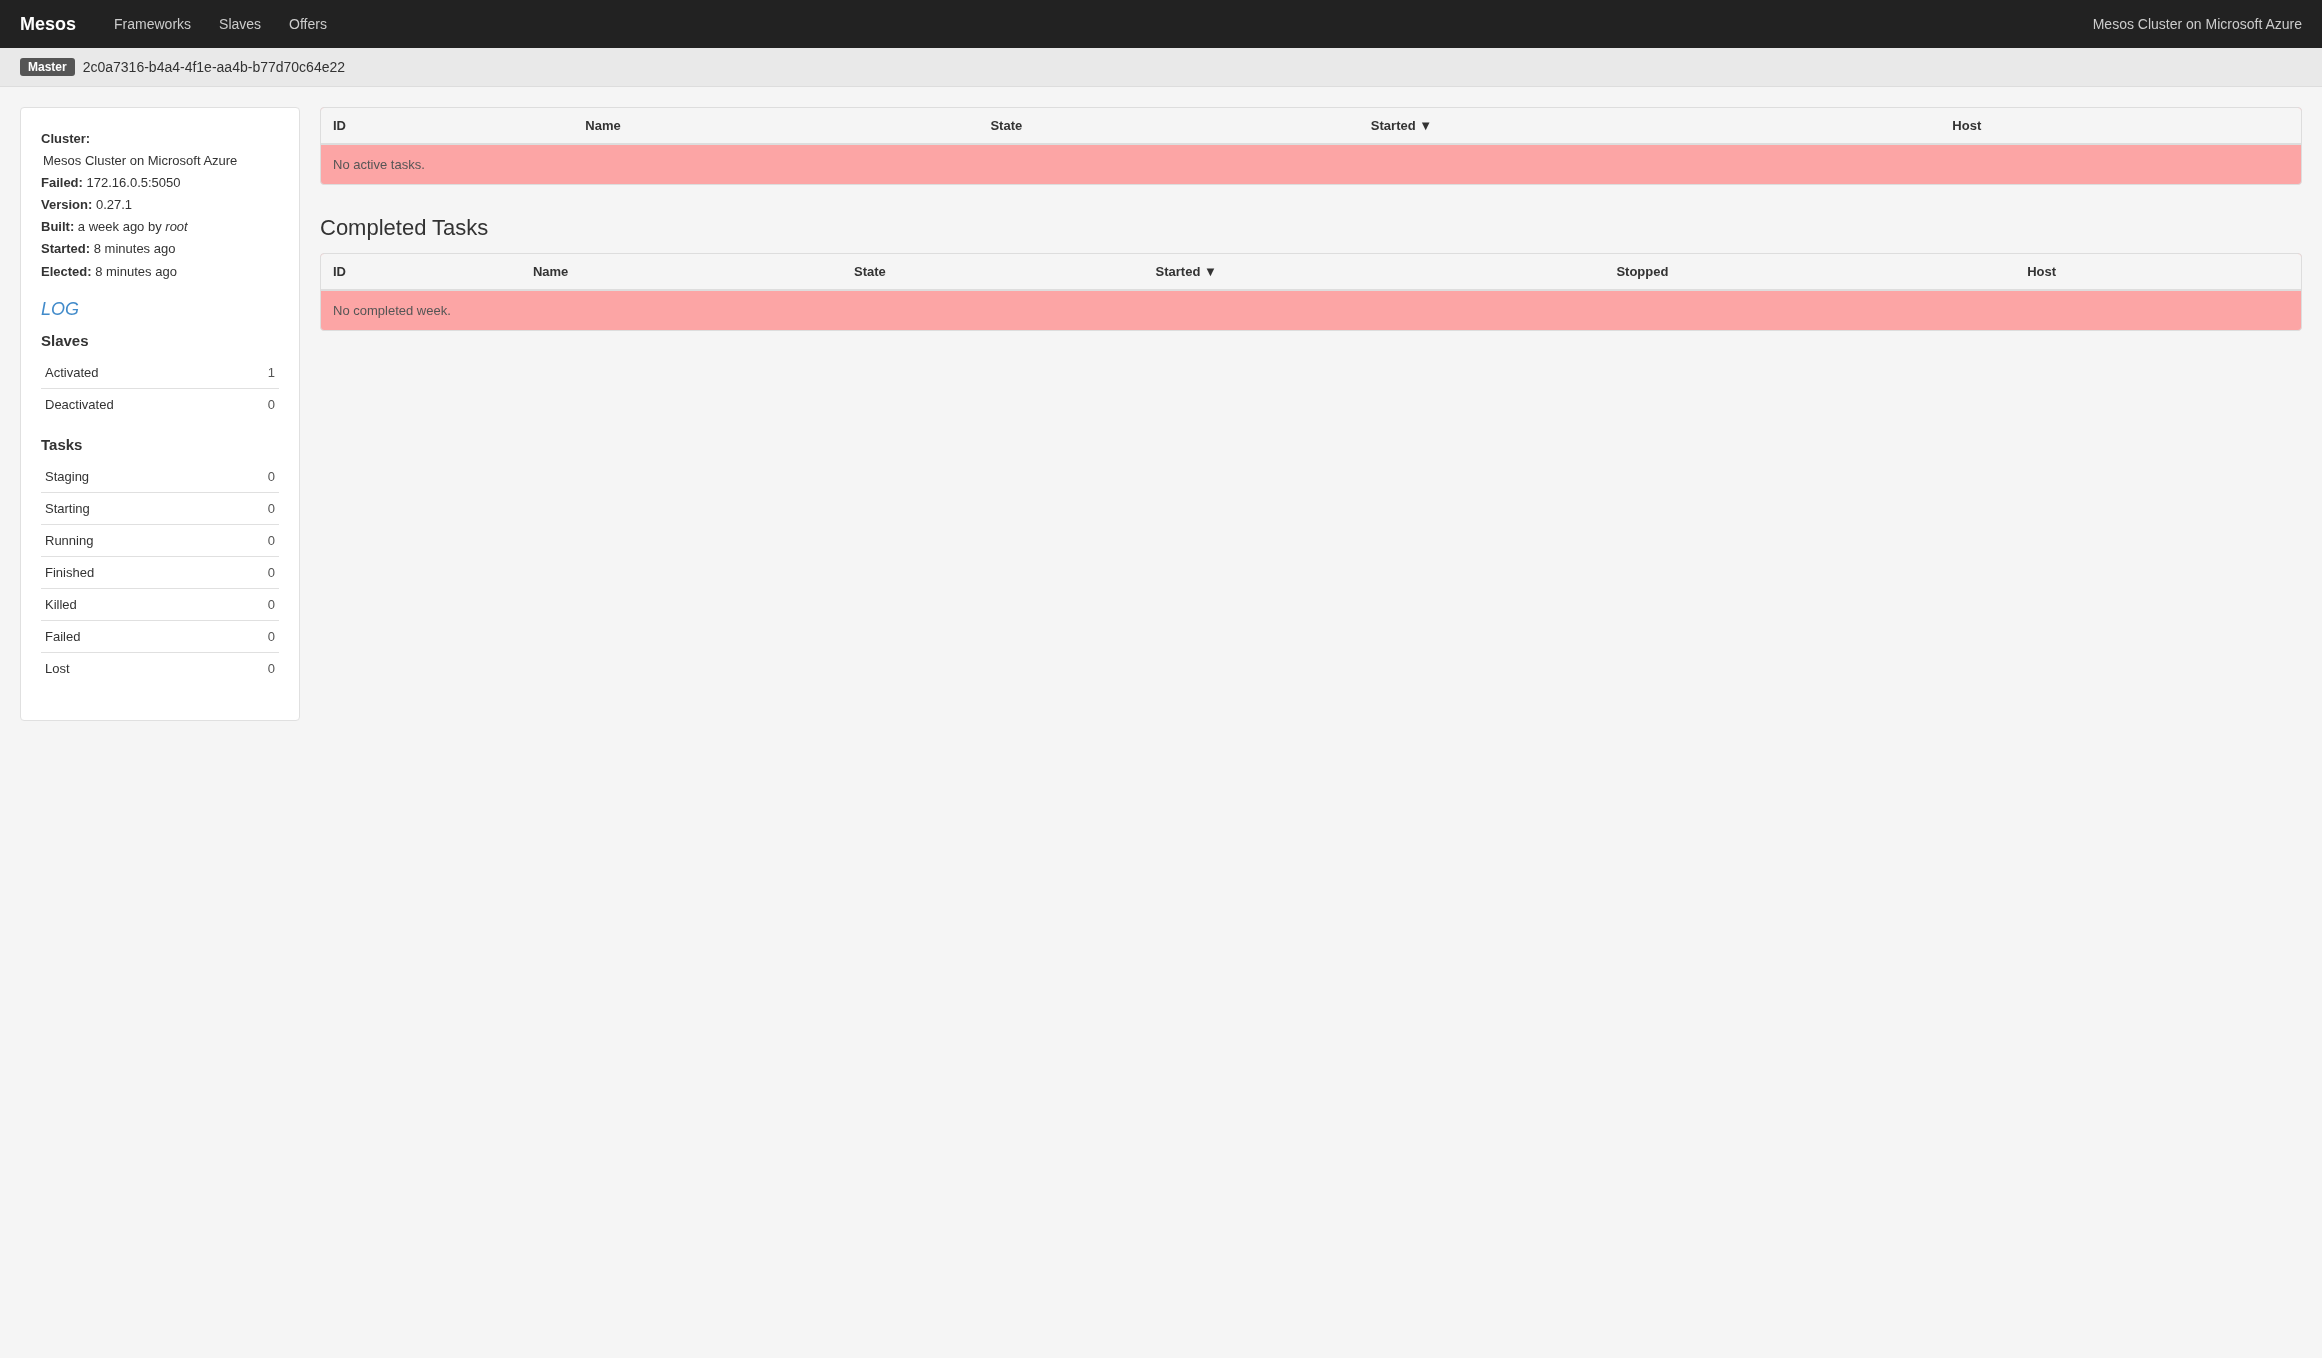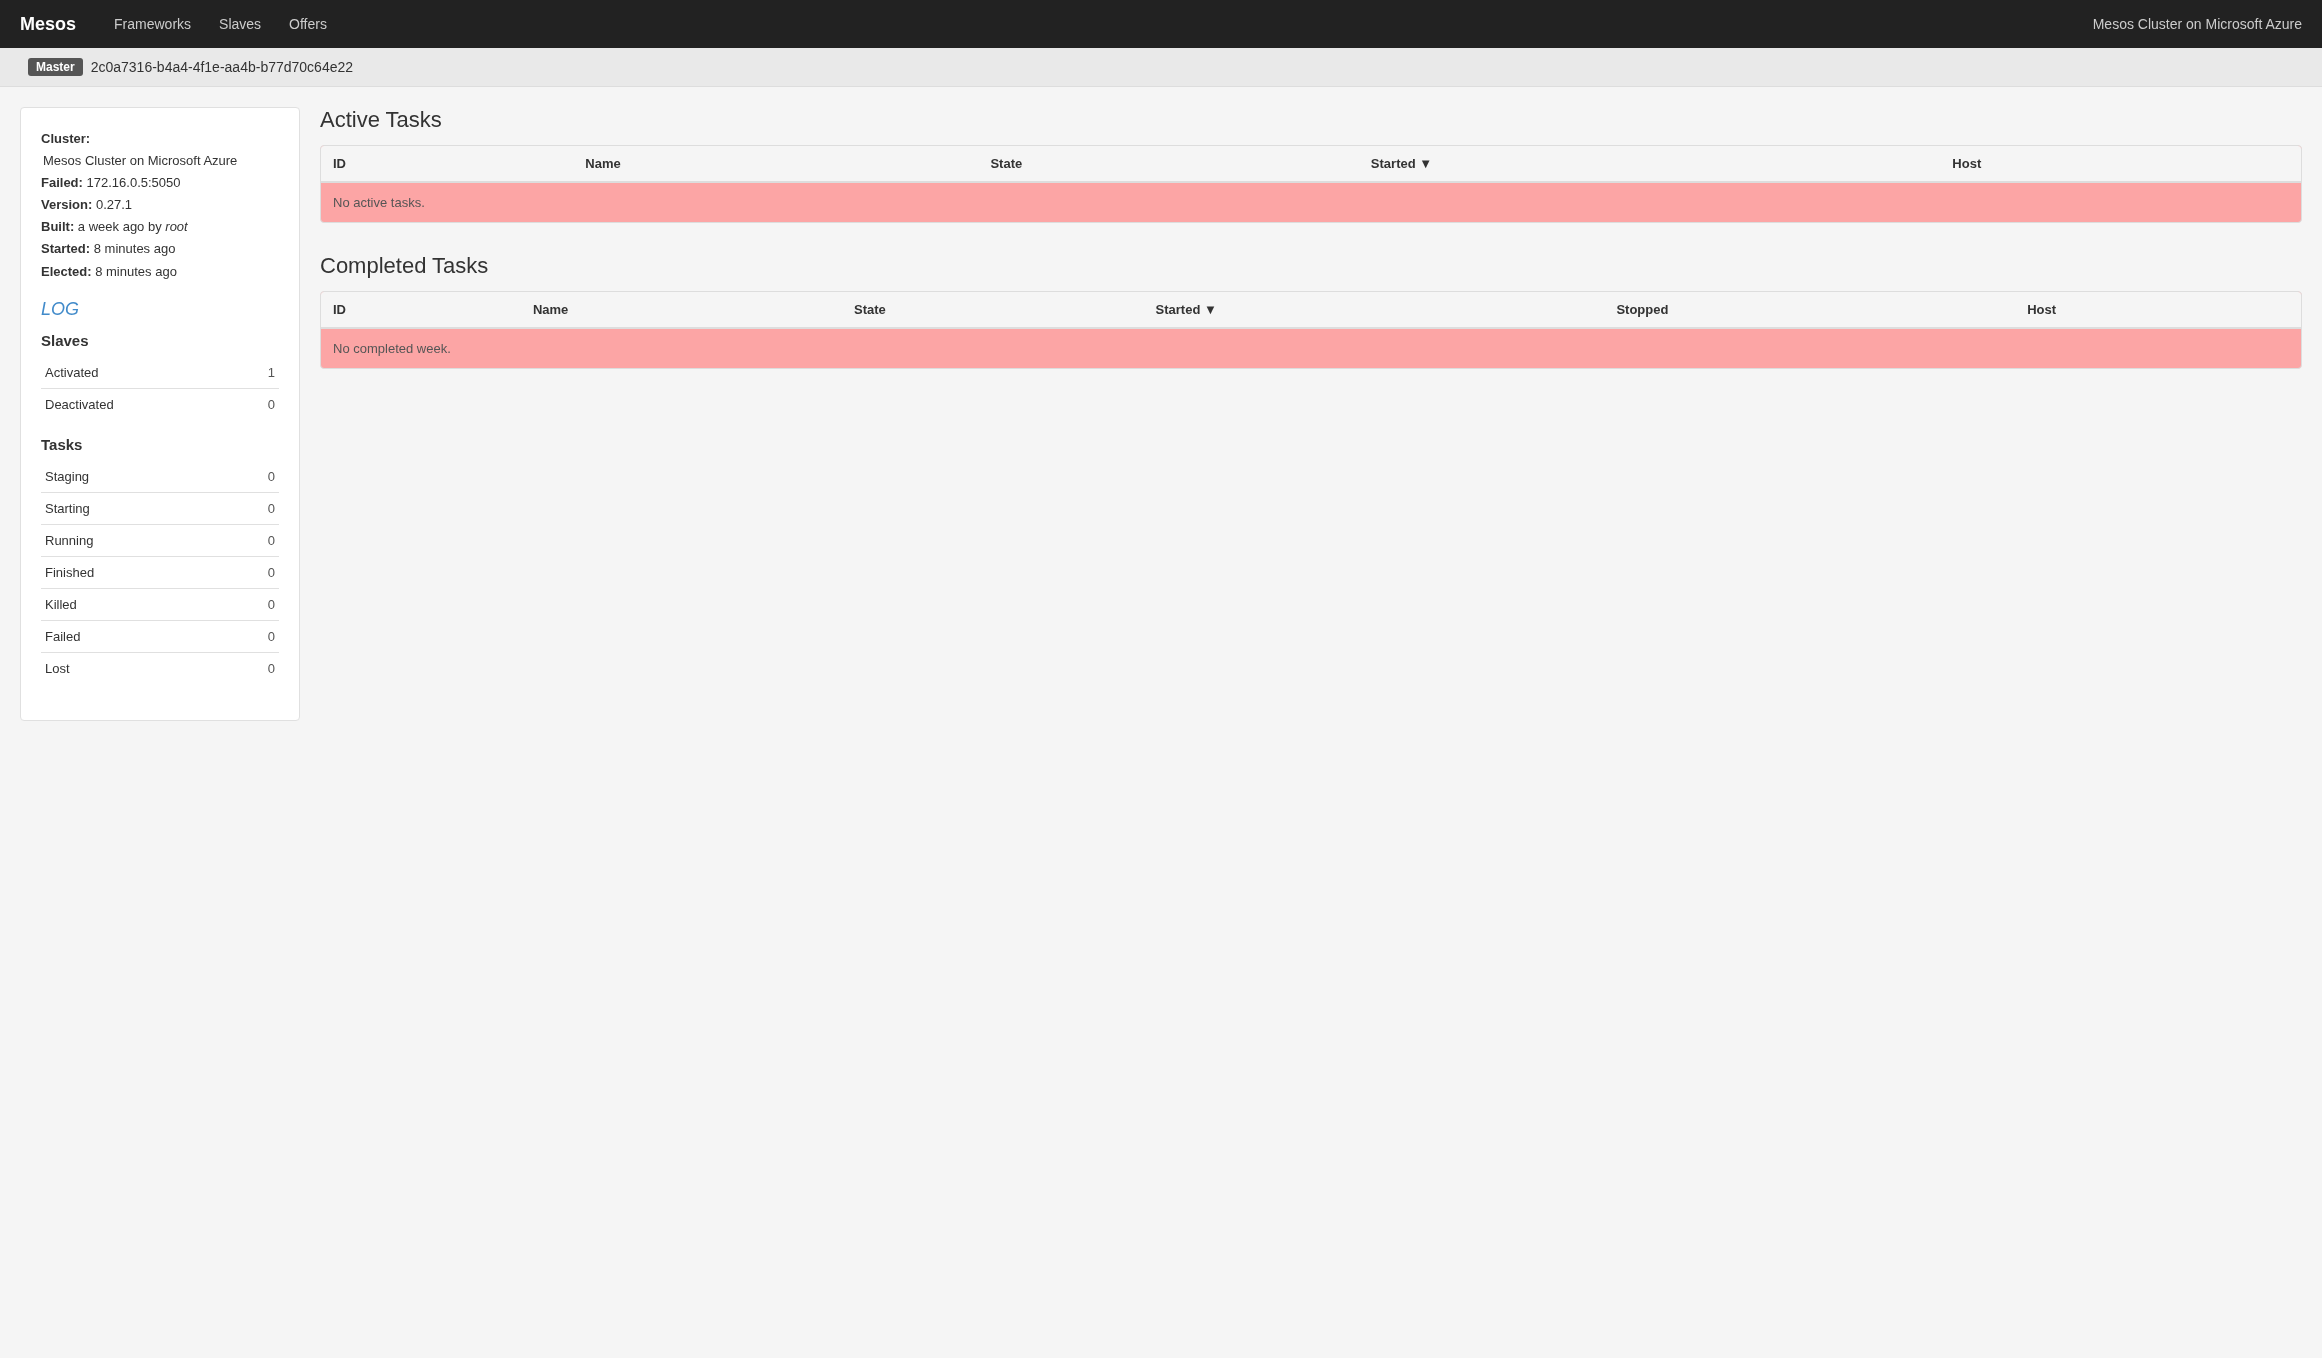--- a/index.html
+++ b/index.html
@@ -31,21 +31,21 @@
       font-size: 14px;
       line-height: 48px;
       display: block;
     }
     .navbar-right { color: #ccc; font-size: 14px; }
 
     
     .master-bar {
       background: #e9e9e9;
       border-bottom: 1px solid #ddd;
-      padding: 10px 28px;
+      padding: 10px 20px;
       display: flex;
       align-items: center;
       gap: 8px;
     }
     .master-badge {
       background: #555;
       color: #fff;
       padding: 2px 8px;
       border-radius: 3px;
       font-size: 12px;
@@ -201,21 +201,20 @@
           <tr>
             <td>Lost</td>
             <td>0</td>
           </tr>
         </tbody>
     </table>
   </aside>
 
   <main class="content-area">
 
-    <h2 class="section-title">Active Tasks</h2>
     <div class="task-table-wrap">
       <table class="task-table">
         <thead id="active-thead">
             <tr>
               <th>ID</th>
               <th>Name</th>
               <th>State</th>
               <th>Started ▼</th>
               <th>Host</th>
             </tr>

